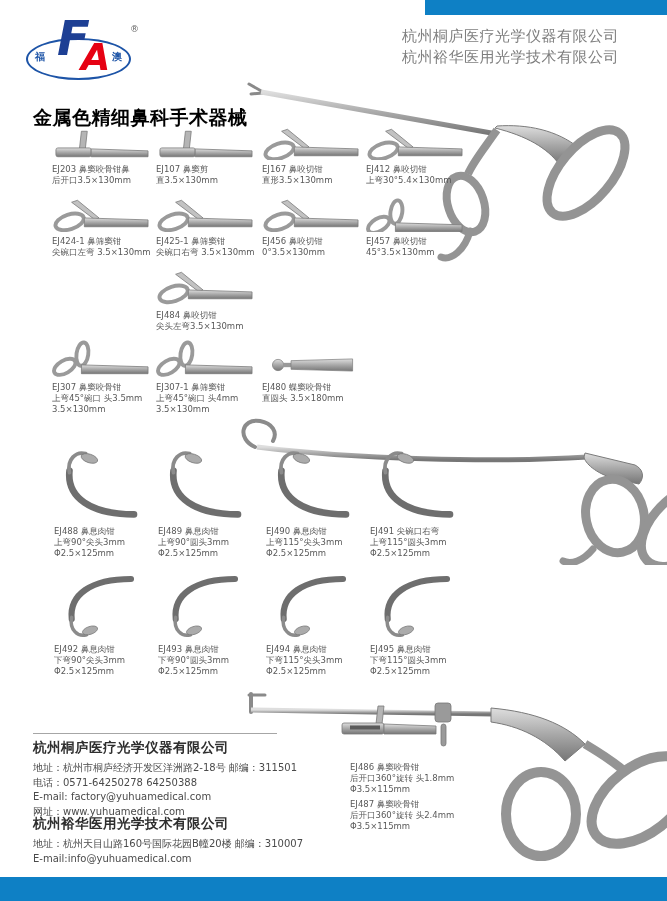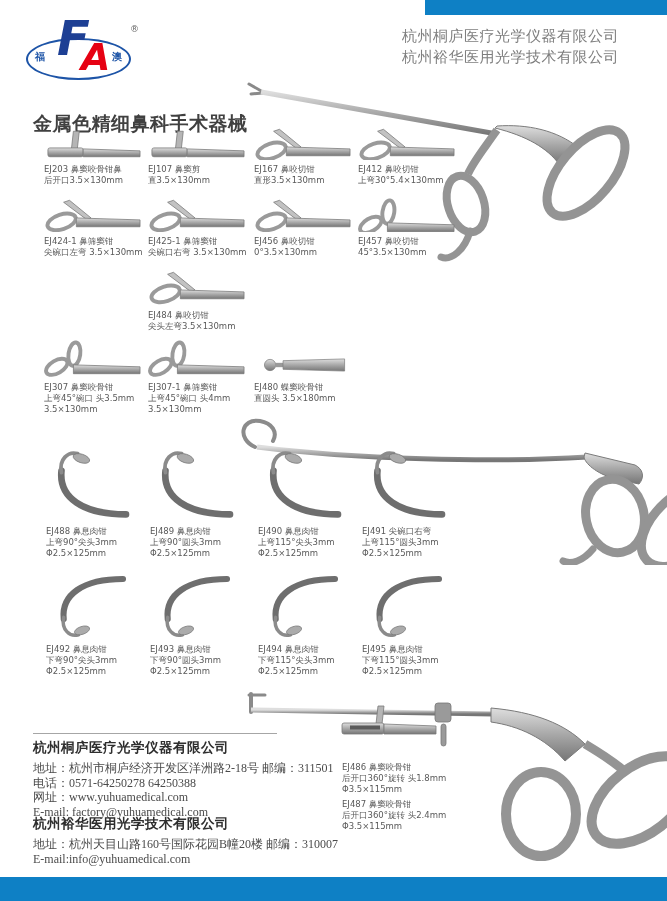--- a/index.html
+++ b/index.html
@@ -11,33 +11,33 @@
   
   .logo{position:absolute;left:26px;top:22px;width:120px;height:68px;}
   .logo .oval{position:absolute;left:0;top:16px;width:101px;height:38px;border:2px solid #1d54a7;border-radius:50%;}
   .logo .fu{position:absolute;left:9px;top:28px;font-size:10px;color:#1d54a7;font-weight:bold;}
   .logo .ao{position:absolute;left:86px;top:28px;font-size:10px;color:#1d54a7;font-weight:bold;}
   .logo .F{position:absolute;left:31px;top:-8px;font-size:48px;font-weight:bold;font-style:italic;color:#1d3f94;line-height:1;}
   .logo .A{position:absolute;left:55px;top:16px;font-size:38px;font-weight:bold;font-style:italic;color:#e60113;line-height:1;}
   .logo .reg{position:absolute;left:104px;top:2px;font-size:9px;color:#666;}
 
   .hdrco{position:absolute;left:402px;top:26px;font-size:15px;line-height:21px;color:#7e7e7e;letter-spacing:.5px;}
-  .pgtitle{position:absolute;left:33px;top:111px;font-size:19px;font-weight:bold;color:#404040;letter-spacing:.5px;text-align:right;}
+  .pgtitle{position:absolute;left:33px;top:105px;font-size:19px;font-weight:bold;color:#000000;letter-spacing:.5px;text-align:right;}
 
   
-  .cell{position:absolute;width:106px;color:#595959;font-size:8.5px;line-height:11px;}
+  .cell{position:absolute;width:106px;color:#595959;font-size:8.5px;line-height:11px;margin-left:8px;}
   .cell svg{display:block;margin-bottom:4px;}
   .t{white-space:nowrap;}
 
   .inst{position:absolute;}
 
   .divider{position:absolute;left:33px;top:733px;width:244px;height:1px;background:#a6a6a6;}
   .contact{position:absolute;left:33px;color:#4a4a4a;}
   .contact .cname{font-size:13.5px;font-weight:bold;color:#2e2e2e;margin-bottom:4px;letter-spacing:.5px;}
-  .contact .cline{font-size:12px;line-height:14.5px;font-family:Liberation Serif, serif;}
+  .contact .cline{font-size:10px;line-height:14.5px;}
 </style>
 </head>
 <body>
 
 <div class="page">
 
   <svg width="0" height="0" style="position:absolute">
     <defs>
       <linearGradient id="gs" x1="0" y1="0" x2="0" y2="1">
         <stop offset="0" stop-color="#dedede"></stop>
@@ -302,22 +302,22 @@
     <div class="t">后开口360°旋转 头2.4mm</div>
     <div class="t">Φ3.5×115mm</div>
   </div>
 
   <div class="divider"></div>
 
   <div class="contact" style="top:739px">
     <div class="cname">杭州桐庐医疗光学仪器有限公司</div>
     <div class="cline t">地址：杭州市桐庐经济开发区洋洲路2-18号 邮编：311501</div>
     <div class="cline t">电话：0571-64250278  64250388</div>
+    <div class="cline t">E-mail: factory@yuhuamedical.com</div>
     <div class="cline t">网址：www.yuhuamedical.com</div>
-    <div class="cline t">E-mail: factory@yuhuamedical.com</div>
   </div>
 
   <div class="contact" style="top:815px">
     <div class="cname">杭州裕华医用光学技术有限公司</div>
     <div class="cline t">地址：杭州天目山路160号国际花园B幢20楼  邮编：310007</div>
     <div class="cline t">E-mail:info@yuhuamedical.com</div>
   </div>
 
   <div class="footbar"></div>
 </div>

